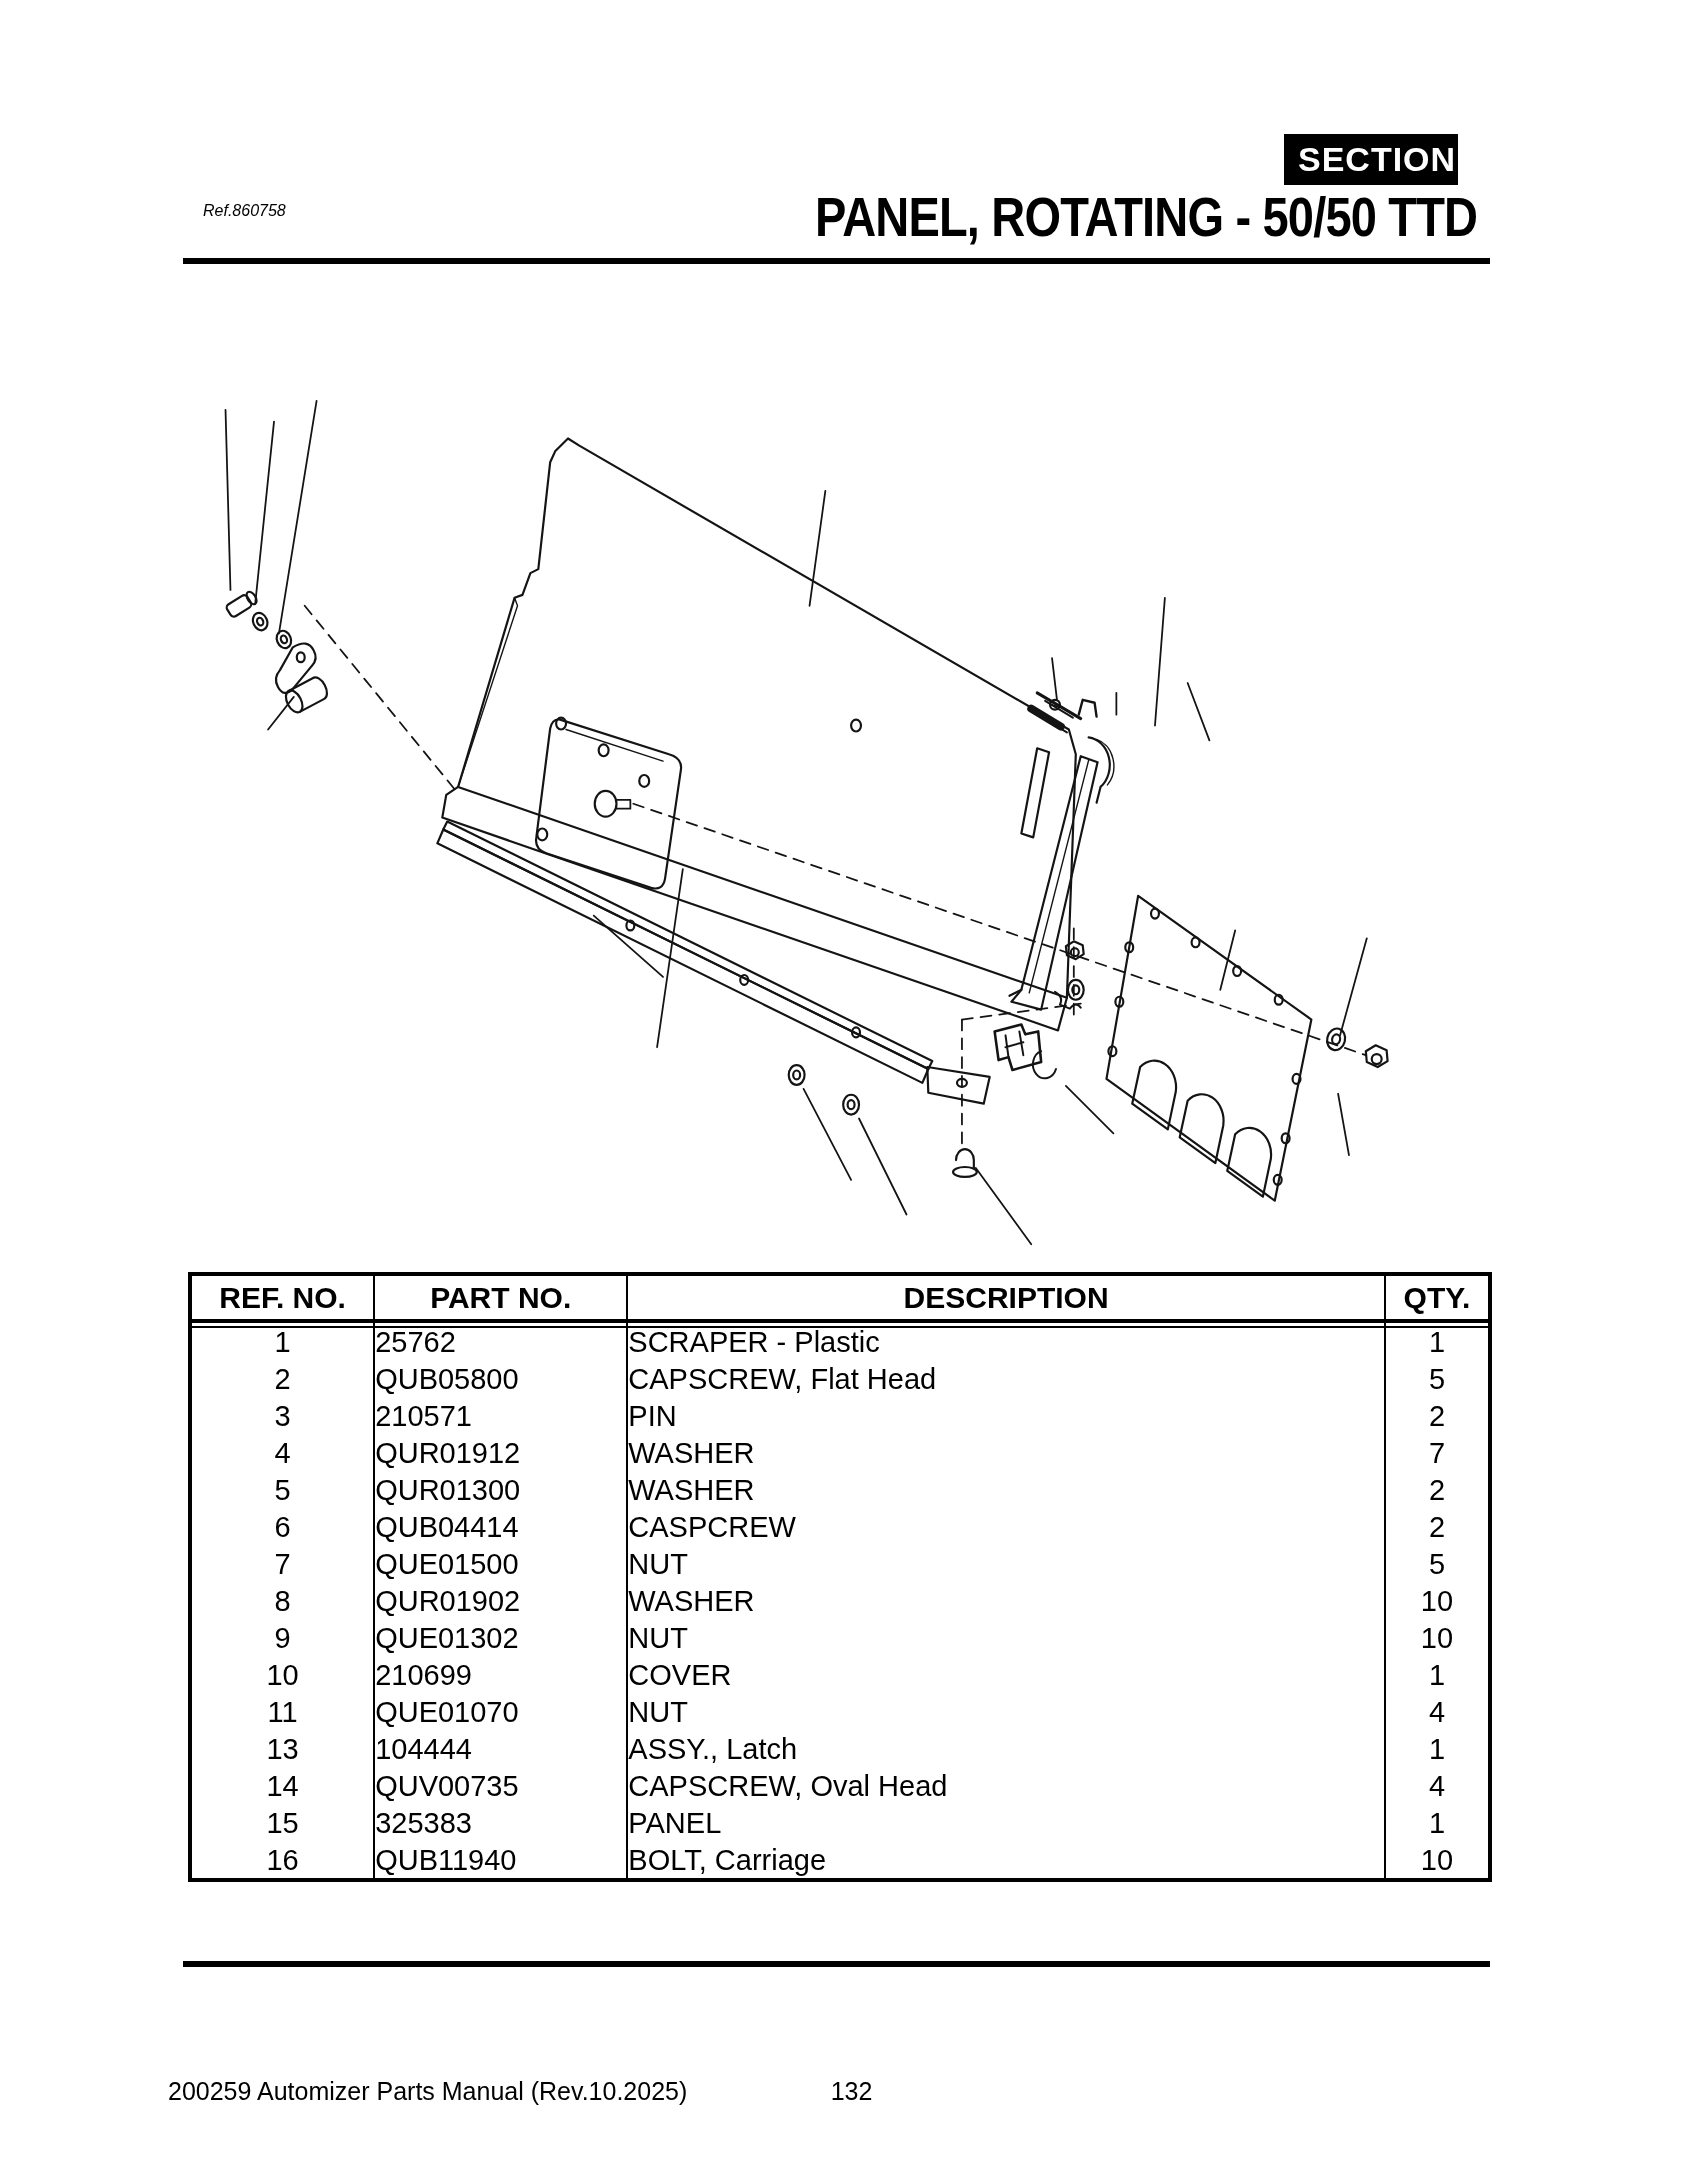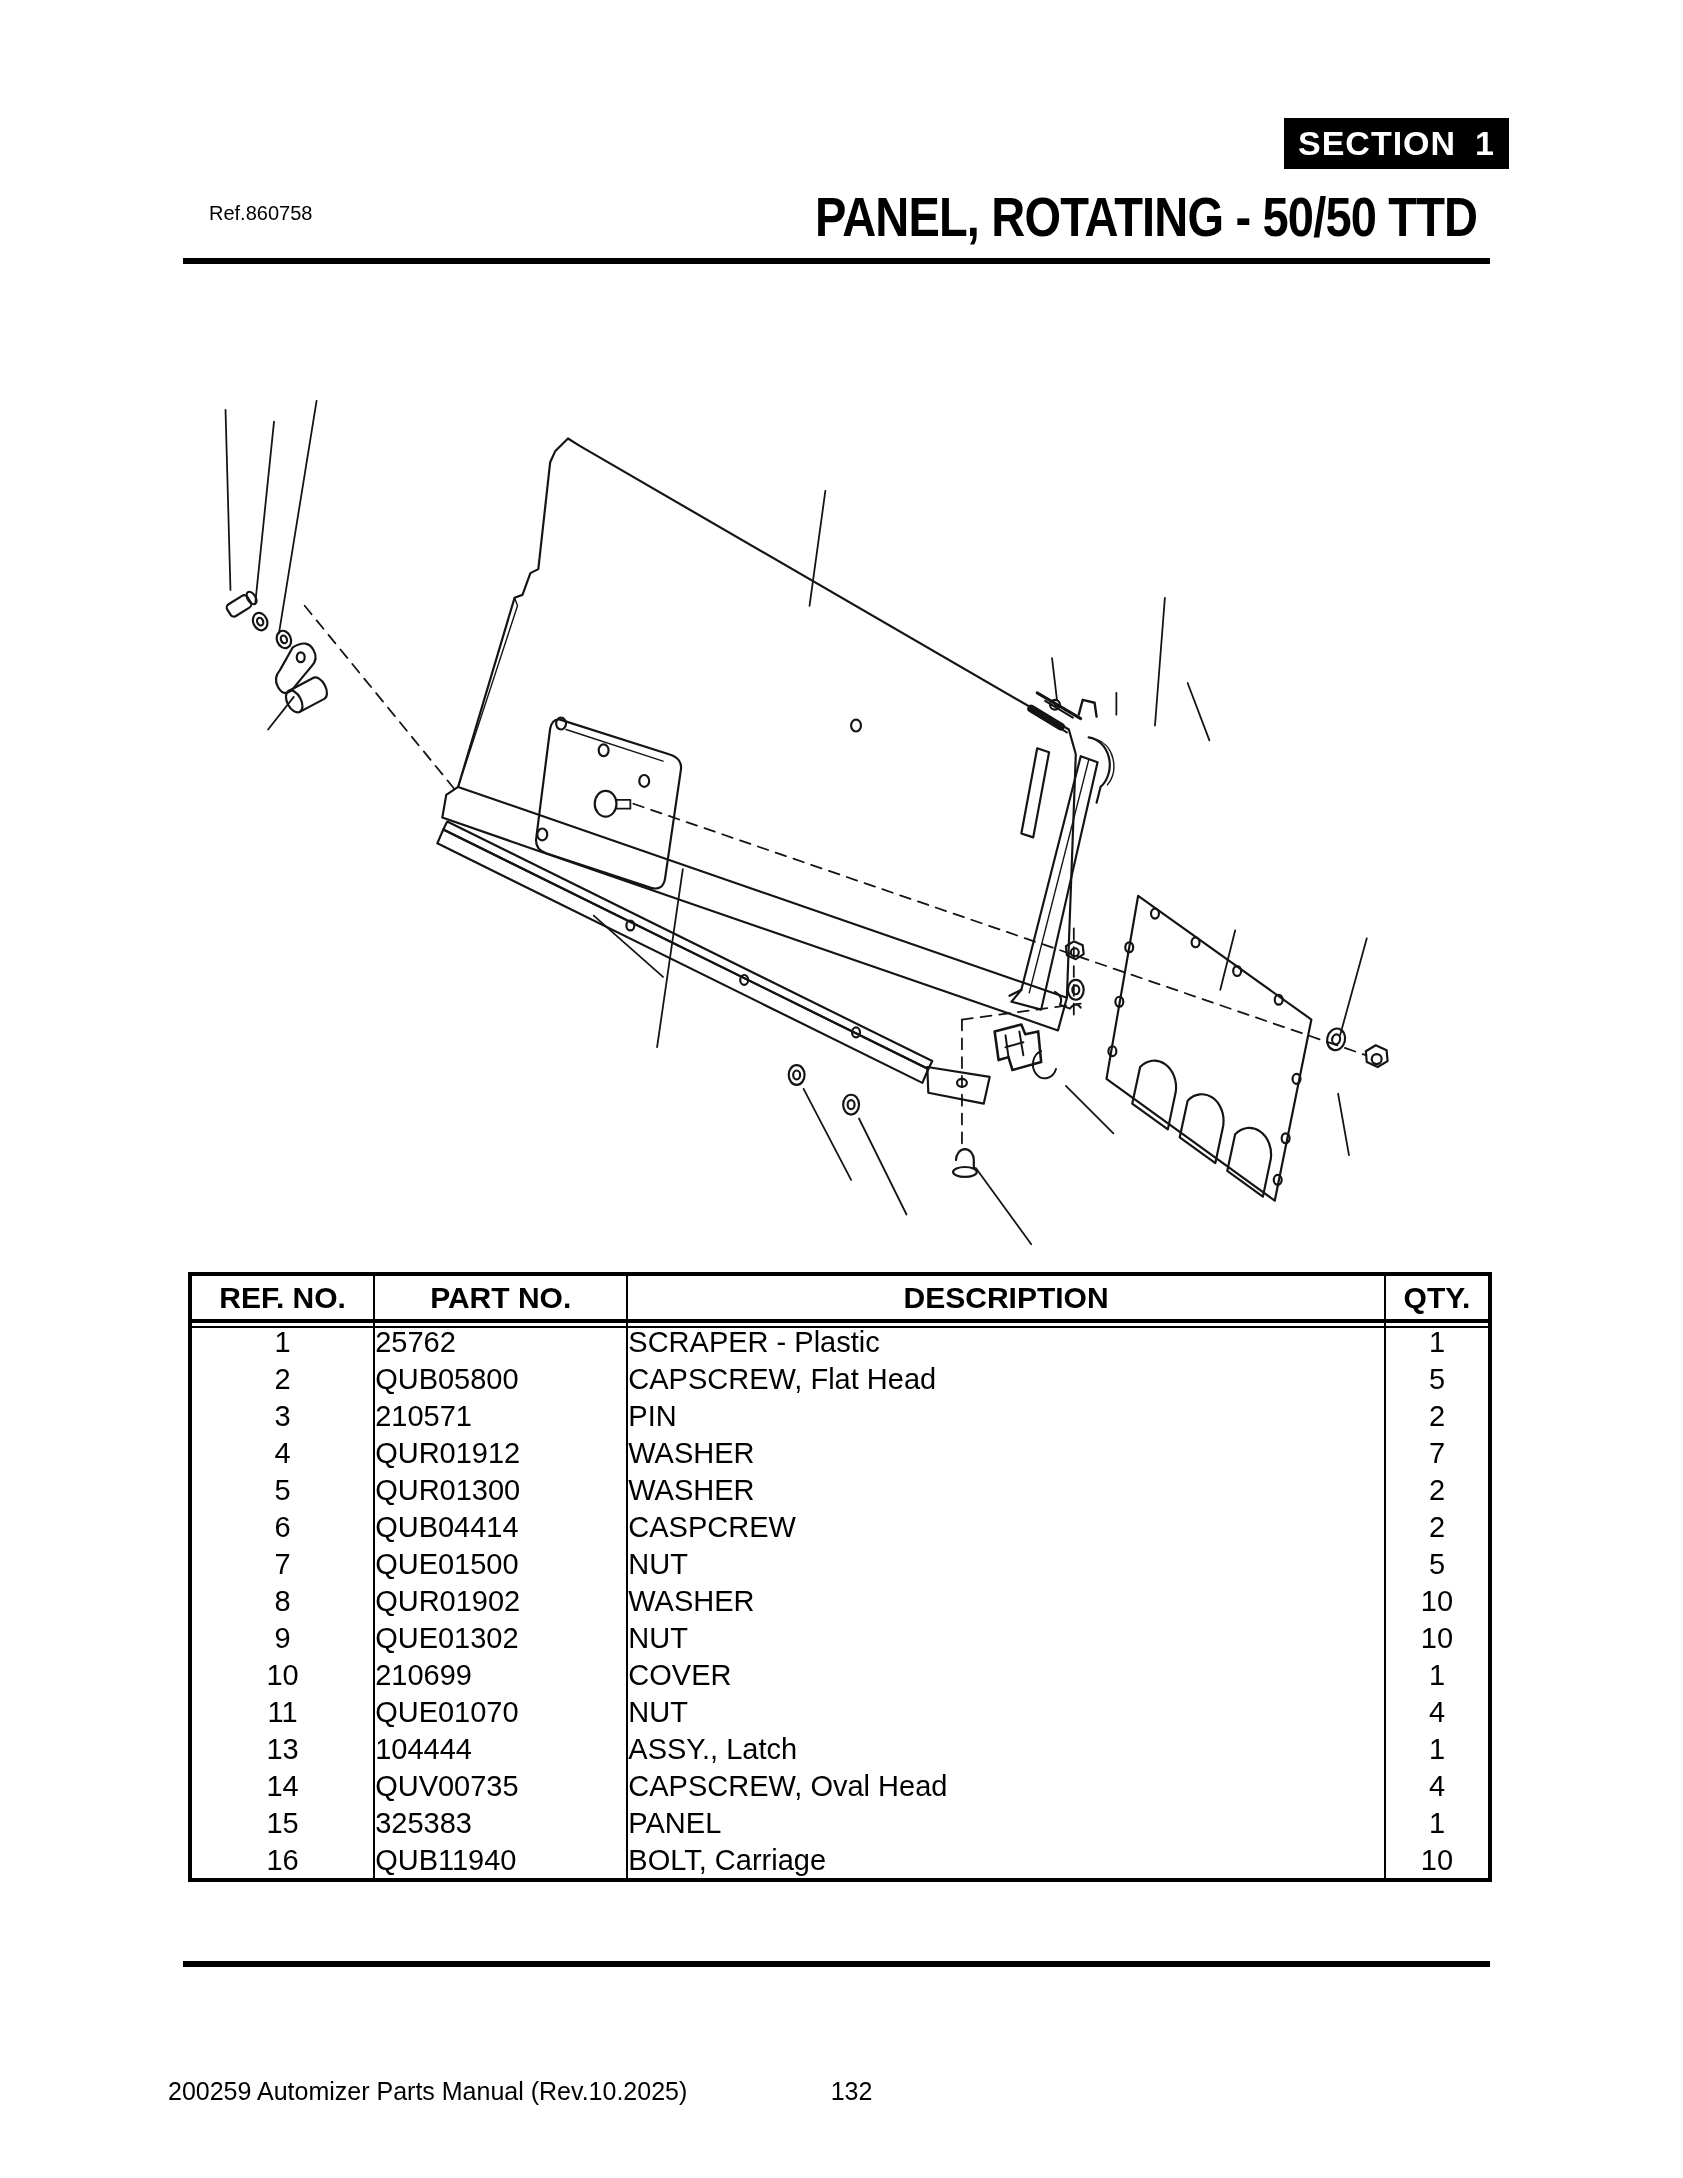--- a/index.html
+++ b/index.html
@@ -4,23 +4,23 @@
 <style>
   html,body{margin:0;padding:0;}
   body{
     width:1683px;height:2178px;position:relative;
     background:#ffffff;color:#000;
     font-family:"Liberation Sans", sans-serif;
     overflow:hidden;
   }
   .abs{position:absolute;}
   
-  .ref-label{left:209px;top:202px;font-size:20px;}
+  .ref-label{left:203px;top:202px;font-style:italic;font-size:16px;}
   .section-badge{
-    left:1284px;top:118px;width:225px;height:51px;background:#000;
+    left:1284px;top:134px;width:174px;height:51px;background:#000;
     display:flex;align-items:center;justify-content:space-between;
     padding:0 14px;box-sizing:border-box;
   }
   .section-badge span{color:#fff;font-weight:bold;font-size:34px;letter-spacing:1px;}
   .page-title{
     right:206px;top:184px;font-size:56px;font-weight:bold;white-space:nowrap;
     letter-spacing:-1px;transform:scaleX(0.84);transform-origin:100% 50%;
   }
   .rule-top{left:183px;top:258px;width:1307px;height:6px;background:#000;}
   .rule-bottom{left:183px;top:1961px;width:1307px;height:6px;background:#000;}

